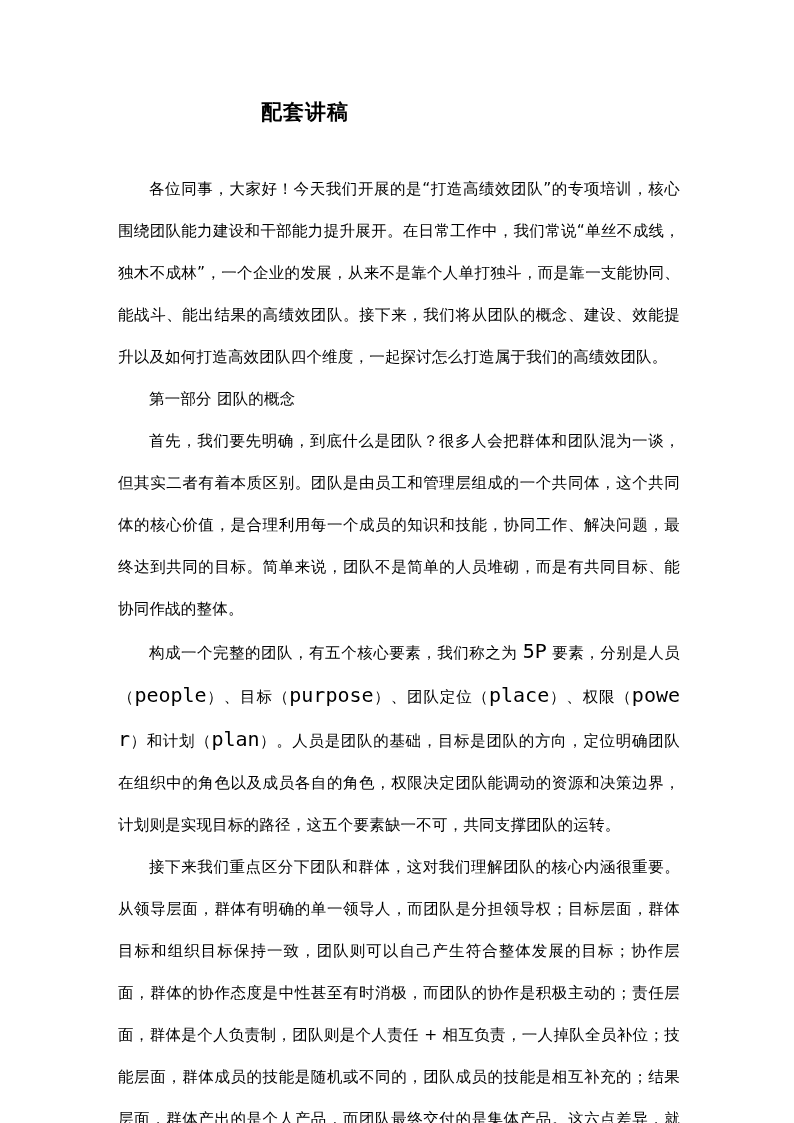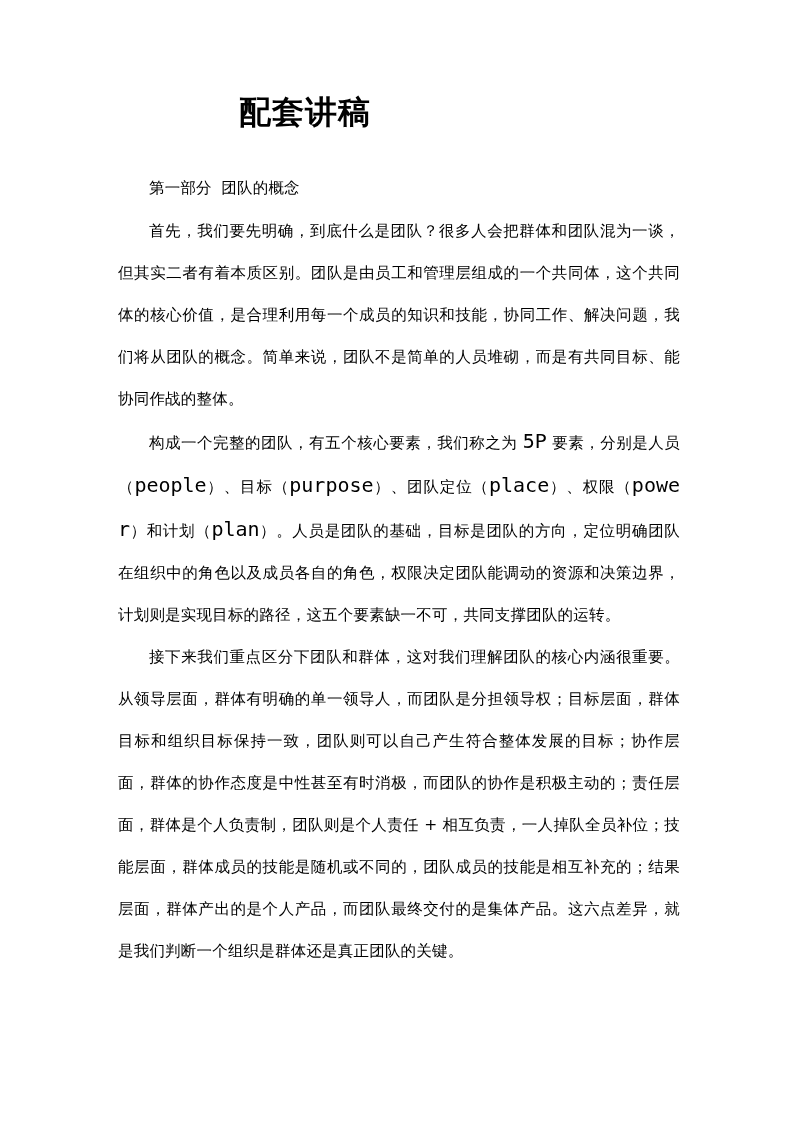--- a/index.html
+++ b/index.html
@@ -30,21 +30,21 @@
     top: 0;
     width: 562px;
   }
 
   
   .doc-title {
     margin: 0;
     padding: 0;
     font-family: "DejaVu Sans", "Liberation Sans", sans-serif;
     font-weight: bold;
-    font-size: 32px;
+    font-size: 21px;
     line-height: 34px;
     text-align: center;
     letter-spacing: 1px;
     color: #000000;
     position: absolute;
     left: 0;
     top: 95px;
     width: 562px;
     
     padding-left: 48px;
@@ -68,39 +68,39 @@
     color: #000000;
     text-align: justify;
     text-justify: inter-ideograph;
     text-indent: 2em;
     letter-spacing: 0.2px;
     word-break: break-all;
   }
 
   p.para.heading-line {
     text-indent: 2em;
-    font-family: Liberation Mono, monospace;
   }
 
   
   .mono {
     font-family: "DejaVu Sans Mono", "Liberation Mono", monospace;
     font-size: 20px;
     letter-spacing: 0;
   }
 </style>
 </head>
 <body>
 
 <div class="page">
 
   <h1 class="doc-title">配套讲稿</h1>
 
   <div class="page-body">
     <div class="body-block" id="paragraphs">
+        <p class="para">各位同事，大家好！今天我们开展的是“打造高绩效团队”的专项培训，核心围绕团队能力建设和干部能力提升展开。在日常工作中，我们常说“单丝不成线，独木不成林”，一个企业的发展，从来不是靠个人单打独斗，而是靠一支能协同、能战斗、能出结果的高绩效团队。接下来，我们将从团队的概念、建设、效能提升以及如何打造高效团队四个维度，一起探讨怎么打造属于我们的高绩效团队。</p>
         <p class="para heading-line">第一部分 团队的概念</p>
-        <p class="para">首先，我们要先明确，到底什么是团队？很多人会把群体和团队混为一谈，但其实二者有着本质区别。团队是由员工和管理层组成的一个共同体，这个共同体的核心价值，是合理利用每一个成员的知识和技能，协同工作、解决问题，我们将从团队的概念。简单来说，团队不是简单的人员堆砌，而是有共同目标、能协同作战的整体。</p>
+        <p class="para">首先，我们要先明确，到底什么是团队？很多人会把群体和团队混为一谈，但其实二者有着本质区别。团队是由员工和管理层组成的一个共同体，这个共同体的核心价值，是合理利用每一个成员的知识和技能，协同工作、解决问题，最终达到共同的目标。简单来说，团队不是简单的人员堆砌，而是有共同目标、能协同作战的整体。</p>
         <p class="para"><span>构成一个完整的团队，有五个核心要素，我们称之为 </span><span class="mono">5P</span><span> 要素，分别是人员（</span><span class="mono">people</span><span>）、目标（</span><span class="mono">purpose</span><span>）、团队定位（</span><span class="mono">place</span><span>）、权限（</span><span class="mono">power</span><span>）和计划（</span><span class="mono">plan</span><span>）。人员是团队的基础，目标是团队的方向，定位明确团队在组织中的角色以及成员各自的角色，权限决定团队能调动的资源和决策边界，计划则是实现目标的路径，这五个要素缺一不可，共同支撑团队的运转。</span></p>
         <p class="para">接下来我们重点区分下团队和群体，这对我们理解团队的核心内涵很重要。从领导层面，群体有明确的单一领导人，而团队是分担领导权；目标层面，群体目标和组织目标保持一致，团队则可以自己产生符合整体发展的目标；协作层面，群体的协作态度是中性甚至有时消极，而团队的协作是积极主动的；责任层面，群体是个人负责制，团队则是个人责任 + 相互负责，一人掉队全员补位；技能层面，群体成员的技能是随机或不同的，团队成员的技能是相互补充的；结果层面，群体产出的是个人产品，而团队最终交付的是集体产品。这六点差异，就是我们判断一个组织是群体还是真正团队的关键。</p>
       </div>
   </div>
 
 </div>
 
 </body></html>

